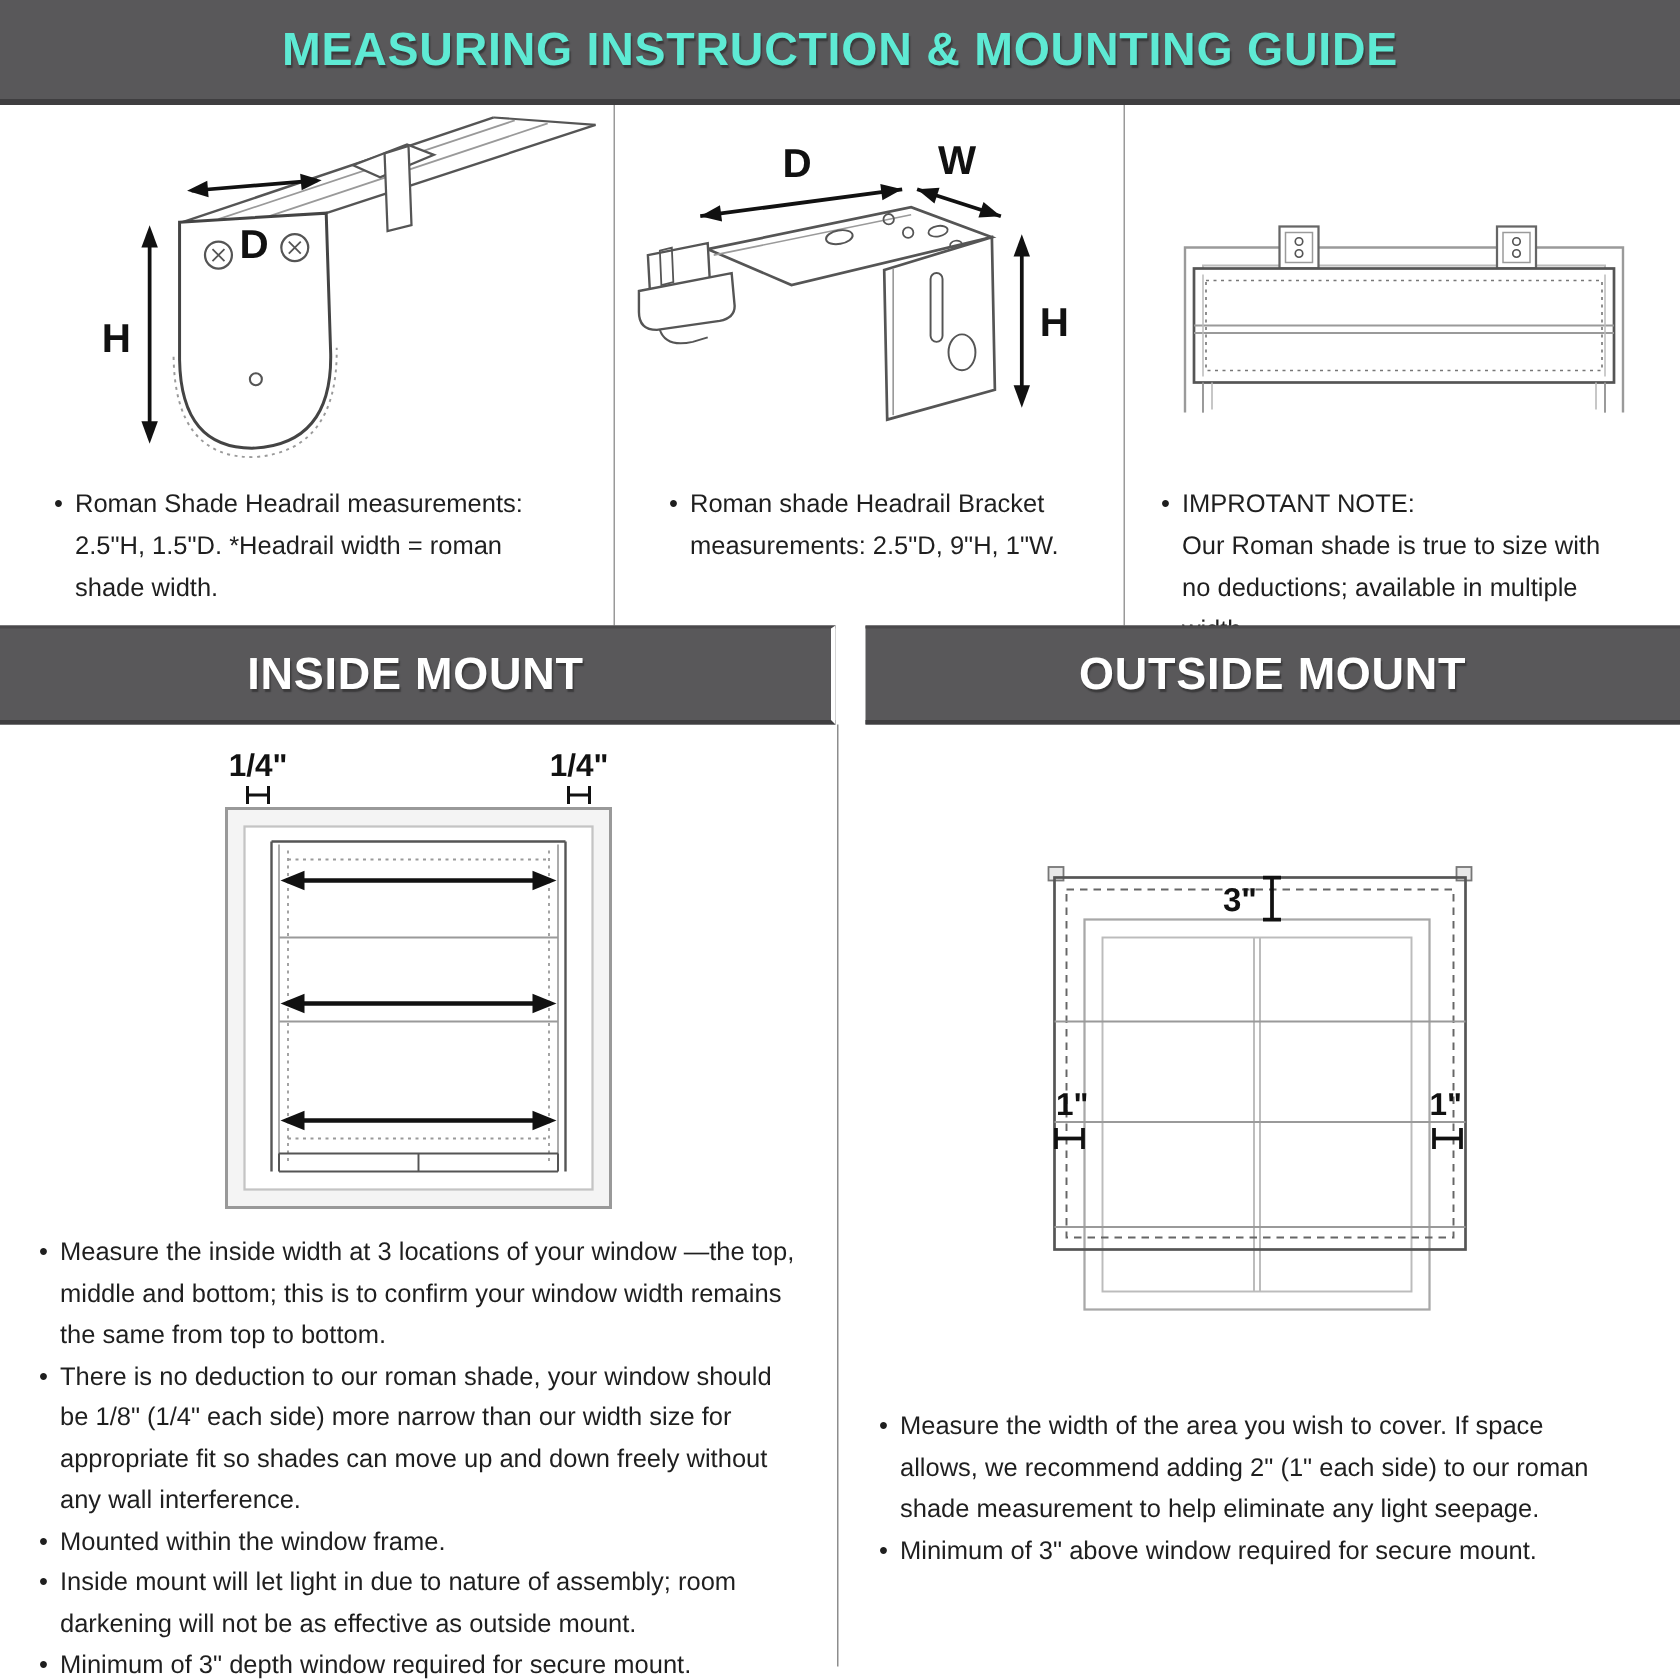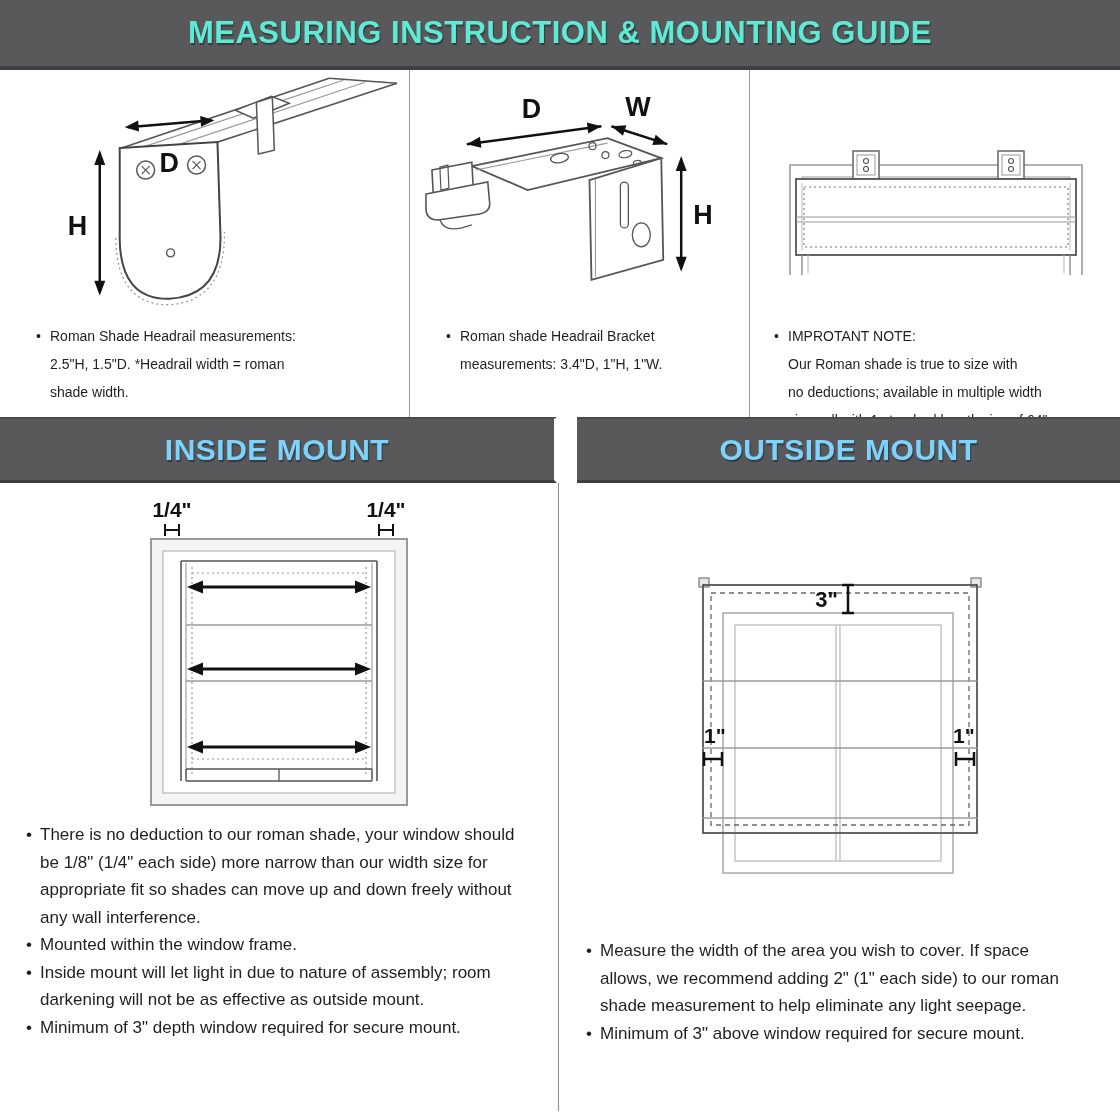--- a/index.html
+++ b/index.html
@@ -18,33 +18,33 @@
     text-shadow:1px 2px 1px rgba(0,0,0,.35);white-space:nowrap;
   }
   
   .top-section{position:absolute;left:0;top:70px;width:1120px;height:347px;display:flex;}
   .panel{box-sizing:border-box;}
   .panel1{width:410px;border-right:1px solid #999;}
   .panel2{width:340px;border-right:1px solid #999;}
   .panel3{flex:1;}
   .illus{height:250px;display:flex;justify-content:center;align-items:flex-start;}
   .illus svg{display:block;}
-  .ptext{font-size:14px;line-height:28px;color:#1f1f1f;}
+  .ptext{font-size:17px;line-height:28px;color:#1f1f1f;}
   .panel1 .ptext{padding:2px 54px 0 36px;}
   .panel2 .ptext{padding:2px 22px 0 36px;}
   .panel3 .ptext{padding:2px 53px 0 24px;}
   .b{position:relative;padding-left:14px;}
   .b::before{content:"\2022";position:absolute;left:0;top:0;color:#1f1f1f;}
   .bt{white-space:pre-line;}
   .note-title{display:block;white-space:pre-line;}
   
   .mount-banners{position:absolute;left:0;top:417px;width:1120px;height:66px;display:flex;}
   .mbanner{
     background:#59585a;border-top:2px solid #4a494b;border-bottom:3px solid #3f3e40;
-    color:#7dd3fc;font-weight:bold;font-size:30px;letter-spacing:.5px;
+    color:#ffffff;font-weight:bold;font-size:30px;letter-spacing:.5px;
     display:flex;align-items:center;justify-content:center;box-sizing:border-box;
     text-shadow:1px 2px 1px rgba(0,0,0,.35);
   }
   .mbanner.left{width:557px;border-right:3px solid #ffffff;}
   .mbanner.right{flex:1;margin-left:20px;}
   
   .lower{position:absolute;left:0;top:483px;width:1120px;height:637px;}
   .vdivider{position:absolute;left:558px;top:0;width:1px;height:628px;background:#8d8d8d;}
   .inside-col{position:absolute;left:0;top:0;width:558px;}
   .outside-col{position:absolute;left:560px;top:0;width:560px;}
@@ -154,21 +154,21 @@
           <line x1="272" y1="94" x2="272" y2="194" class="dk" stroke-width="2.5"></line>
           <polygon points="272,86 266.5,101 277.5,101" fill="#111"></polygon>
           <polygon points="272,202 266.5,187 277.5,187" fill="#111"></polygon>
         </g>
         <text class="lbl" x="284" y="154" font-size="27">H</text>
       </svg>
     </div>
     <div class="ptext">
       <div class="b">
         <span class="bt">Roman shade Headrail Bracket
-measurements: 3.4"D, 1"H, 1"W.</span>
+measurements: 2.5"D, 9"H, 1"W.</span>
       </div>
     </div>
   </div>
 
   <div class="panel panel3">
     <div class="illus">
       <svg width="370" height="250" viewBox="0 0 370 250">
 
         <path class="lt" d="M40,205 L40,95 L332,95 L332,205" stroke-width="1.6"></path>
         <path class="lt2" d="M52,205 L52,107 L320,107 L320,205" stroke-width="1.3"></path>
@@ -259,20 +259,23 @@
         <polygon points="58,172 74,165.5 74,178.5" fill="#111"></polygon>
         <polygon points="242,172 226,165.5 226,178.5" fill="#111"></polygon>
       </g>
       <g>
         <line x1="62" y1="250" x2="238" y2="250" class="dk" stroke-width="3"></line>
         <polygon points="58,250 74,243.5 74,256.5" fill="#111"></polygon>
         <polygon points="242,250 226,243.5 226,256.5" fill="#111"></polygon>
       </g>
     </svg>
     <div class="lbullets">
+      <div class="b"><span class="bt">Measure the inside width at 3 locations of your window —the top,
+middle and bottom; this is to confirm your window width remains
+the same from top to bottom.</span></div>
       <div class="b"><span class="bt">There is no deduction to our roman shade, your window should
 be 1/8" (1/4" each side) more narrow than our width size for
 appropriate fit so shades can move up and down freely without
 any wall interference.</span></div>
       <div class="b"><span class="bt">Mounted within the window frame.</span></div>
       <div class="b"><span class="bt">Inside mount will let light in due to nature of assembly; room
 darkening will not be as effective as outside mount.</span></div>
       <div class="b"><span class="bt">Minimum of 3" depth window required for secure mount.</span></div>
     </div>
   </div>

